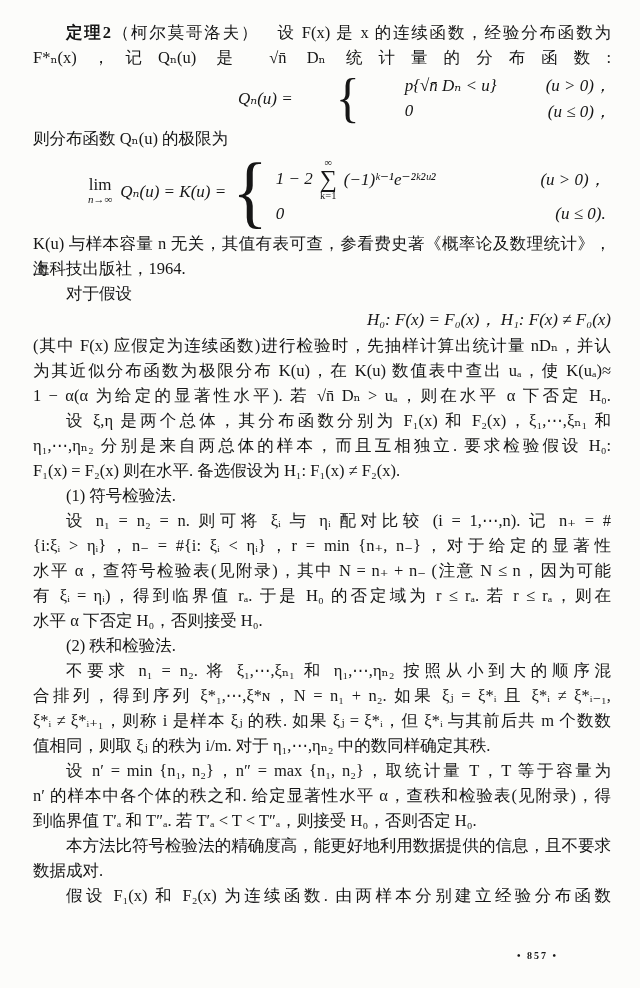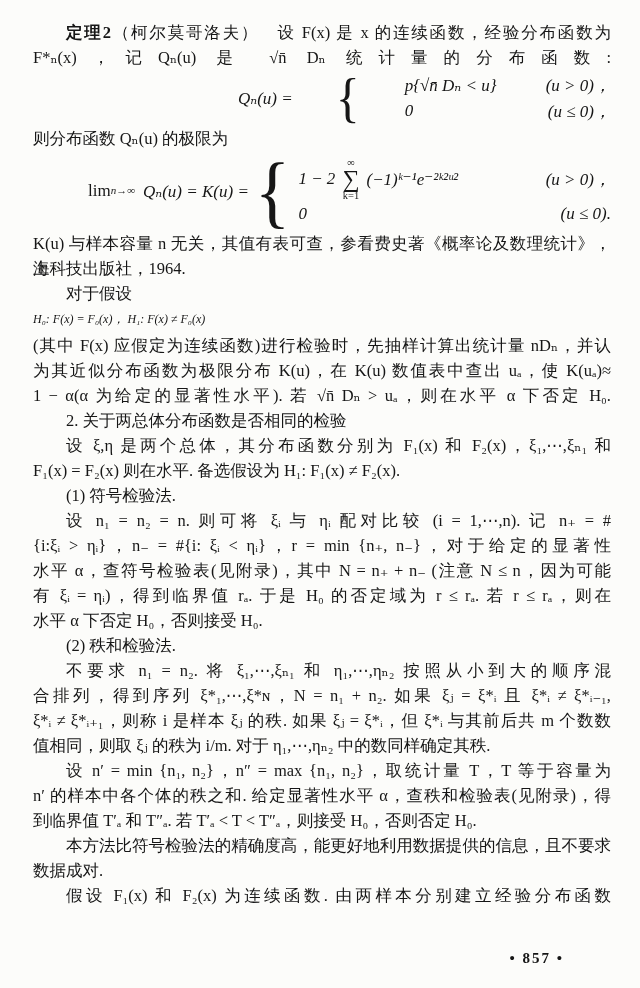--- a/index.html
+++ b/index.html
@@ -10,40 +10,40 @@
     margin:0 auto;
   }
   .content { position:absolute; left:33px; top:20px; width:578px; }
   .ln { font-size:16.5px; line-height:25px; height:25px; white-space:normal; }
   .fill { text-align:justify; text-align-last:justify; text-justify:inter-character; }
   .indent { text-indent:2em; }
   .bold { font-weight:bold; }
   .formula { display:flex; align-items:center; font-style:italic; font-size:17px; }
   .f1 { height:56px; padding-left:205px;gap:37px; }
   .f2 { height:80px; padding-left:55px; }
-  .f3 { height:27px; line-height:27px; text-align:left; font-style:italic; font-size:12px; }
+  .f3 { height:27px; line-height:27px; text-align:right; font-style:italic; font-size:17px; }
   .lhs { margin-right:6px; white-space:nowrap; }
   .brace { font-style:normal; font-weight:400; line-height:1; margin-right:8px;
            transform:scaleY(1.08); display:inline-block; }
   .brace.b1 { font-size:50px; }
   .brace.b2 { font-size:74px; }
   .cases { display:flex; flex-direction:column; justify-content:center; gap:3px; }
   .cases.c1 { width:268px; }
   .cases.c2 { width:330px; }
   .case-row { display:flex; justify-content:space-between; align-items:center; }
   .expr-flex { display:flex; align-items:center; gap:5px; }
   .cond { white-space:nowrap;margin-left:40px; }
-  .lim-stack { display:inline-flex; align-items:center;
+  .lim-stack { display:inline-flex; flex-direction:column; align-items:center;
                line-height:1.05; margin-right:8px; }
   .lim-main { font-style:normal; }
   .lim-sub { font-size:11px; }
   .sum-stack { display:inline-flex; flex-direction:column; align-items:center;
                line-height:1; font-size:10.5px; font-style:normal; margin:0 2px; }
   .sum-sym { font-size:24px; line-height:0.95; }
-  .footer { position:absolute; top:950px; right:76px; font-size:15px;
+  .footer { position:absolute; top:950px; right:82px; font-size:10px;
             font-weight:bold; letter-spacing:2px; }
 </style>
 </head>
 <body>
 
 <div class="page">
   <div class="content">
 
     <div class="ln fill indent"><span class="bold">定理2</span><span>（柯尔莫哥洛夫）　设 F(x) 是 x 的连续函数，经验分布函数为</span></div>
     <div class="ln fill">F*ₙ(x)，记Qₙ(u) 是 √n̄ Dₙ 统计量的分布函数:</div>
@@ -94,22 +94,22 @@
 
     <div class="ln fill">K(u) 与样本容量 n 无关，其值有表可查，参看费史著《概率论及数理统计》，上</div>
     <div class="ln">海科技出版社，1964.</div>
     <div class="ln indent">对于假设</div>
 
     <div class="f3">H₀:  F(x) = F₀(x)，  H₁:  F(x) ≠ F₀(x)</div>
 
     <div class="ln fill">(其中 F(x) 应假定为连续函数)进行检验时，先抽样计算出统计量 nDₙ，并认</div>
     <div class="ln fill">为其近似分布函数为极限分布 K(u)，在 K(u) 数值表中查出 uₐ，使 K(uₐ)≈</div>
     <div class="ln fill">1 − α(α 为给定的显著性水平). 若 √n̄ Dₙ &gt; uₐ，则在水平 α 下否定 H₀.</div>
-    <div class="ln indent">2. 关于两总体分布函数是否相同的检验</div>
     <div class="ln fill indent">设 ξ,η 是两个总体，其分布函数分别为 F₁(x) 和 F₂(x)，ξ₁,⋯,ξₙ₁ 和</div>
+    <div class="ln fill">η₁,⋯,ηₙ₂ 分别是来自两总体的样本，而且互相独立. 要求检验假设 H₀:</div>
     <div class="ln">F₁(x) = F₂(x) 则在水平. 备选假设为 H₁: F₁(x) ≠ F₂(x).</div>
     <div class="ln indent">(1) 符号检验法.</div>
     <div class="ln fill indent">设 n₁ = n₂ = n. 则可将 ξᵢ 与 ηᵢ 配对比较 (i = 1,⋯,n). 记 n₊ = #</div>
     <div class="ln fill">{i:ξᵢ &gt; ηᵢ}，n₋ = #{i: ξᵢ &lt; ηᵢ}，r = min {n₊, n₋}，对于给定的显著性</div>
     <div class="ln fill">水平 α，查符号检验表(见附录)，其中 N = n₊ + n₋ (注意 N ≤ n，因为可能</div>
     <div class="ln fill">有 ξᵢ = ηᵢ)，得到临界值 rₐ. 于是 H₀ 的否定域为 r ≤ rₐ. 若 r ≤ rₐ，则在</div>
     <div class="ln">水平 α 下否定 H₀，否则接受 H₀.</div>
     <div class="ln indent">(2) 秩和检验法.</div>
     <div class="ln fill indent">不要求 n₁ = n₂. 将 ξ₁,⋯,ξₙ₁ 和 η₁,⋯,ηₙ₂ 按照从小到大的顺序混</div>
     <div class="ln fill">合排列，得到序列 ξ*₁,⋯,ξ*ɴ，N = n₁ + n₂. 如果 ξⱼ = ξ*ᵢ 且 ξ*ᵢ ≠ ξ*ᵢ₋₁,</div>

